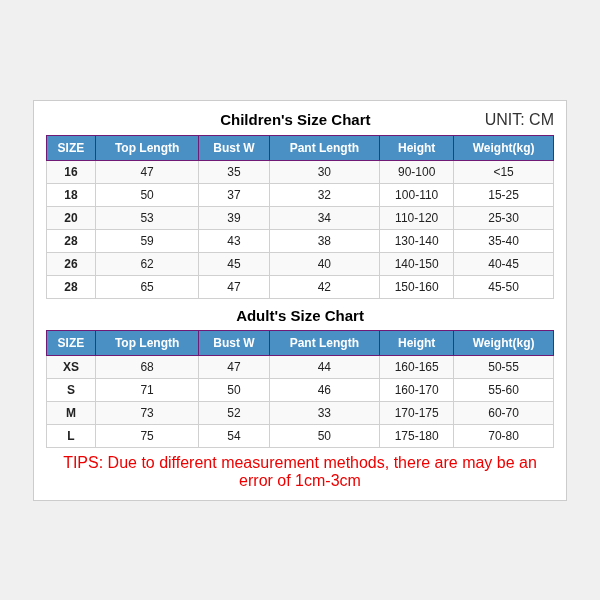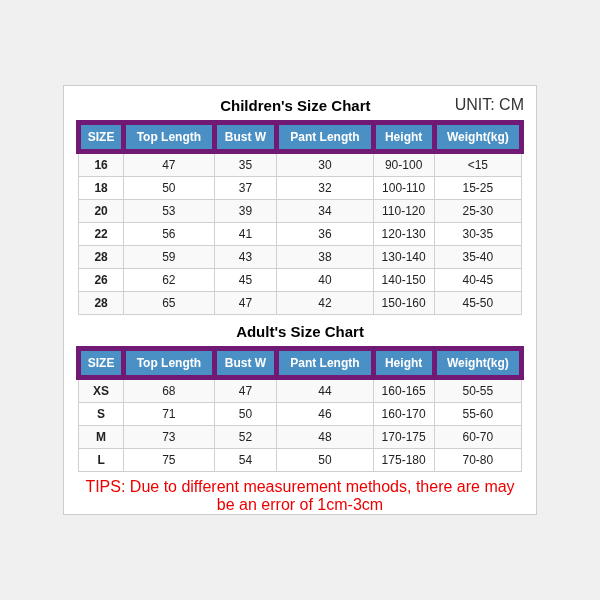--- a/index.html
+++ b/index.html
@@ -8,22 +8,22 @@
       display: flex;
       justify-content: center;
       align-items: center;
       width: 600px;
       height: 600px;
       font-family: Arial, sans-serif;
     }
     .chart-container {
       background: #fff;
       border: 1px solid #ccc;
-      width: 474px;
-      padding: 10px 12px 0 12px;
+      width: 534px;
+      padding: 10px 12px 10px 12px;
     }
     .main-title-row {
       display: flex;
       justify-content: space-between;
       align-items: center;
       margin-bottom: 6px;
     }
     .main-title {
       font-size: 15px;
       font-weight: bold;
@@ -38,21 +38,21 @@
     table {
       width: 100%;
       border-collapse: collapse;
       font-size: 12px;
     }
     th {
       background: #4a90c4;
       color: #fff;
       padding: 5px 3px;
       text-align: center;
-      border: 5px solid #701a75;
+      border: 1px solid #701a75;
       font-weight: bold;
       font-size: 12px;
     }
     td {
       padding: 4px 3px;
       text-align: center;
       border: 1px solid #d0d0d0;
       font-size: 12px;
       color: #222;
     }
@@ -112,28 +112,20 @@
         </tr>
         <tr>
           <td>20</td>
           <td>53</td>
           <td>39</td>
           <td>34</td>
           <td>110-120</td>
           <td>25-30</td>
         </tr>
         <tr>
-          <td>22</td>
-          <td>56</td>
-          <td>41</td>
-          <td>36</td>
-          <td>120-130</td>
-          <td>30-35</td>
-        </tr>
-        <tr>
           <td>28</td>
           <td>59</td>
           <td>43</td>
           <td>38</td>
           <td>130-140</td>
           <td>35-40</td>
         </tr>
         <tr>
           <td>26</td>
           <td>62</td>
@@ -184,21 +176,21 @@
           <td>71</td>
           <td>50</td>
           <td>46</td>
           <td>160-170</td>
           <td>55-60</td>
         </tr>
         <tr>
           <td>M</td>
           <td>73</td>
           <td>52</td>
-          <td>48</td>
+          <td>33</td>
           <td>170-175</td>
           <td>60-70</td>
         </tr>
         <tr>
           <td>L</td>
           <td>75</td>
           <td>54</td>
           <td>50</td>
           <td>175-180</td>
           <td>70-80</td>

